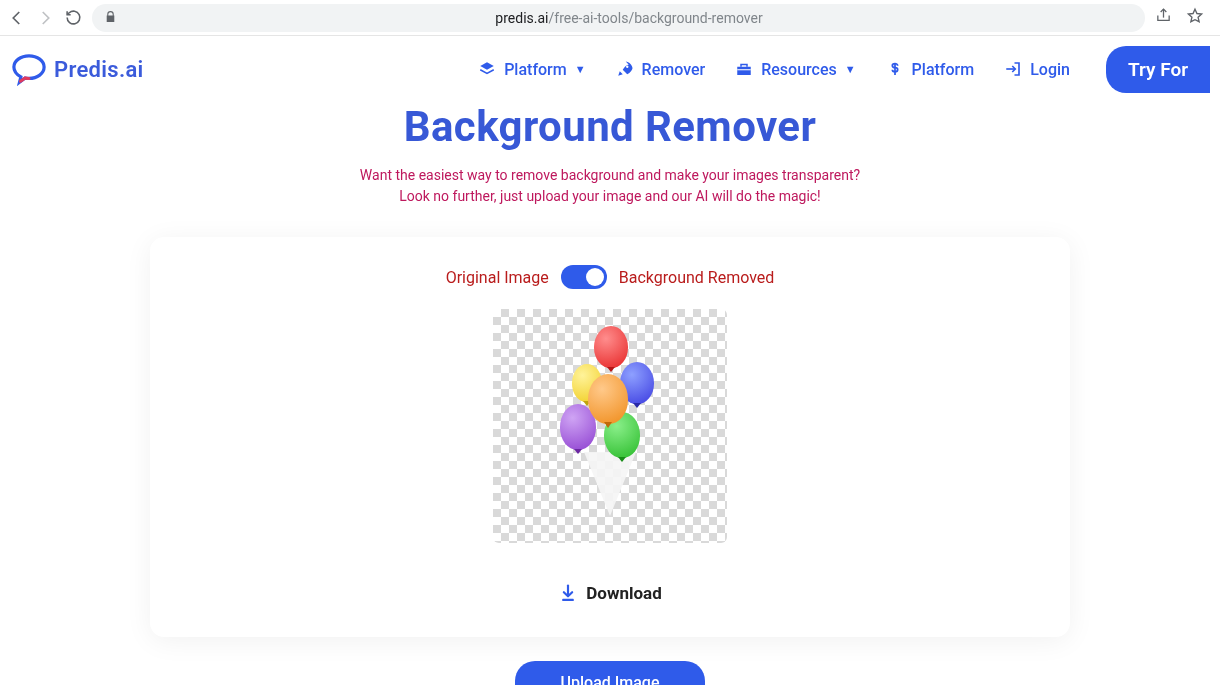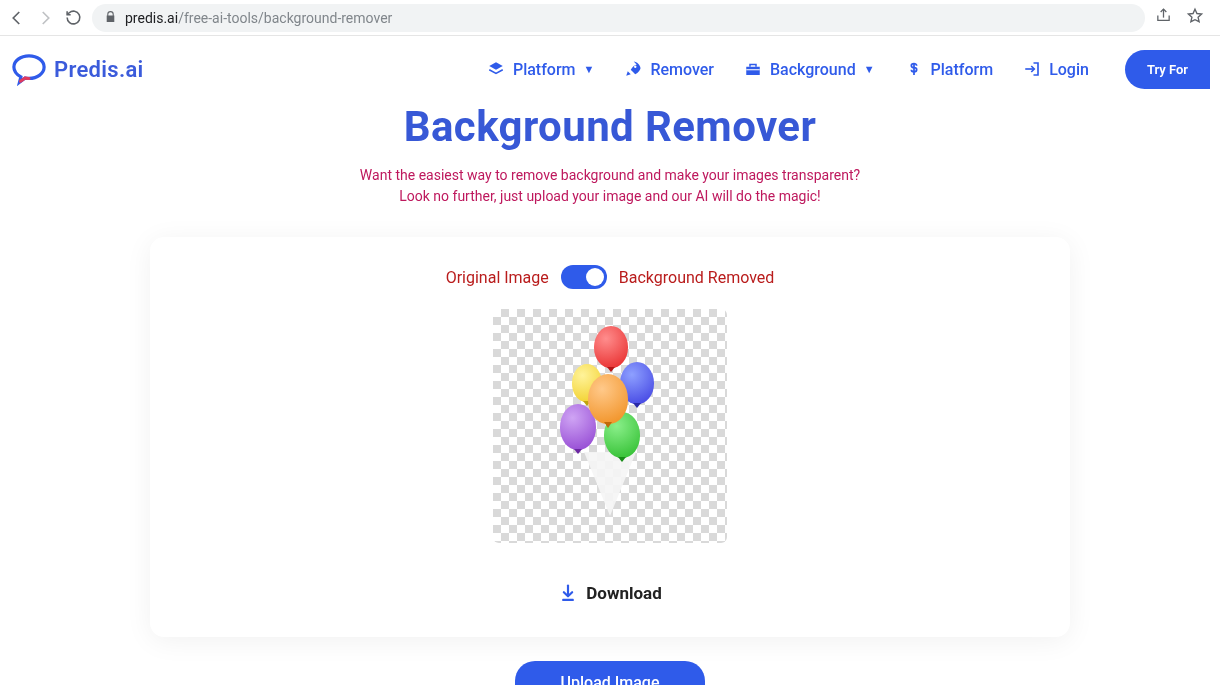--- a/index.html
+++ b/index.html
@@ -2,35 +2,35 @@
 <html><head>
 <meta charset="utf-8">
 <style>
   * { box-sizing: border-box; margin: 0; padding: 0; font-family: -apple-system, BlinkMacSystemFont, "Segoe UI", Roboto, Arial, sans-serif; }
   body { width: 1220px; height: 685px; background: #fff; overflow: hidden; }
 
   
   .chrome-bar { height: 36px; background: #fff; display:flex; align-items:center; padding: 0 8px; gap: 10px; border-bottom:1px solid #e5e5e5;}
   .chrome-btn { width:18px; height:18px; display:flex; align-items:center; justify-content:center; color:#5f6368; cursor:pointer;}
   .chrome-btn.disabled { color:#bfc1c4; }
-  .url-bar { flex:1; height:28px; background:#f1f3f4; border-radius:14px; display:flex; align-items:center; padding:0 12px; gap:8px; color:#202124; font-size:14px;}
+  .url-bar { flex:1; height:28px; background:#f1f3f4; border-radius:14px; display:flex; align-items:center; padding:0 12px; gap:8px; color:#202124; font-size:14px;text-align:center;}
   .url-lock { color:#5f6368; }
   .url-text { flex:1; font-size:14px; color:#202124; white-space:nowrap; overflow:hidden;}
   .url-text .dim { color:#80868b; }
   .chrome-right { display:flex; gap:14px; align-items:center; padding-right:8px; color:#5f6368;}
 
   
   .site-header { height:66px; display:flex; align-items:center; padding:0 10px 0 10px; }
   .logo { display:flex; align-items:center; gap:6px; cursor:pointer;}
   .logo-text { font-size:22px; font-weight:600; color:#3b5bdb; letter-spacing:0.3px;}
   .nav { margin-left:auto; display:flex; align-items:center; gap:30px; }
   .nav-item { display:flex; align-items:center; gap:8px; color:#2f5bea; font-size:16px; font-weight:500; cursor:pointer; }
   .nav-item .chevron { font-size:11px; color:#2f5bea; }
   .nav-icon { width:18px; height:18px; display:flex; align-items:center; justify-content:center; color:#2f5bea; }
-  .try-btn { background:#2f5bea; color:#fff; padding:12px 22px; border-radius:20px 0 0 20px; font-size:13px; font-weight:600; margin-left:6px; cursor:pointer; white-space:nowrap;}
+  .try-btn { background:#2f5bea; color:#fff; padding:12px 22px; border-radius:20px 0 0 20px; font-size:19px; font-weight:600; margin-left:6px; cursor:pointer; white-space:nowrap;}
   
   
   .hero { text-align:center; }
   .hero h1 { font-size:42px; font-weight:700; color:#3758d6; letter-spacing:0.4px;}
   .hero p { margin-top:14px; font-size:14px; color:#be185d; line-height:1.5; }
 
   
   .card { width:920px; margin:30px auto 0; background:#fff; border-radius:14px; box-shadow:0 4px 28px rgba(0,0,0,0.06); padding:28px 20px 30px; text-align:center; position:relative;}
   .toggle-row { display:flex; align-items:center; justify-content:center; gap:12px; font-size:16px; color:#b91c1c; }
   .toggle { width:46px; height:24px; background:#2f5bea; border-radius:12px; position:relative; cursor:pointer;}
@@ -144,21 +144,21 @@
       <span>Remover</span>
     </div>
     <div class="nav-item">
       <span class="nav-icon">
         <svg width="18" height="18" viewBox="0 0 24 24" fill="currentColor">
             <path d="M3 9h18v11H3z"></path>
             <path d="M8 9V6h8v3" fill="none" stroke="currentColor" stroke-width="2"></path>
             <path d="M3 13h18" stroke="#fff" stroke-width="1.4"></path>
           </svg>
       </span>
-      <span>Background</span>
+      <span>Resources</span>
       <span class="chevron">▼</span>
     </div>
     <div class="nav-item">
       <span class="nav-icon">
         <svg width="16" height="18" viewBox="0 0 24 24" fill="none" stroke="currentColor" stroke-width="2.6">
             <path d="M12 3v18"></path>
             <path d="M16 7c0-2-2-3-4-3s-4 1-4 3 2 3 4 3 4 1 4 3-2 3-4 3-4-1-4-3"></path>
           </svg>
       </span>
       <span>Platform</span>

